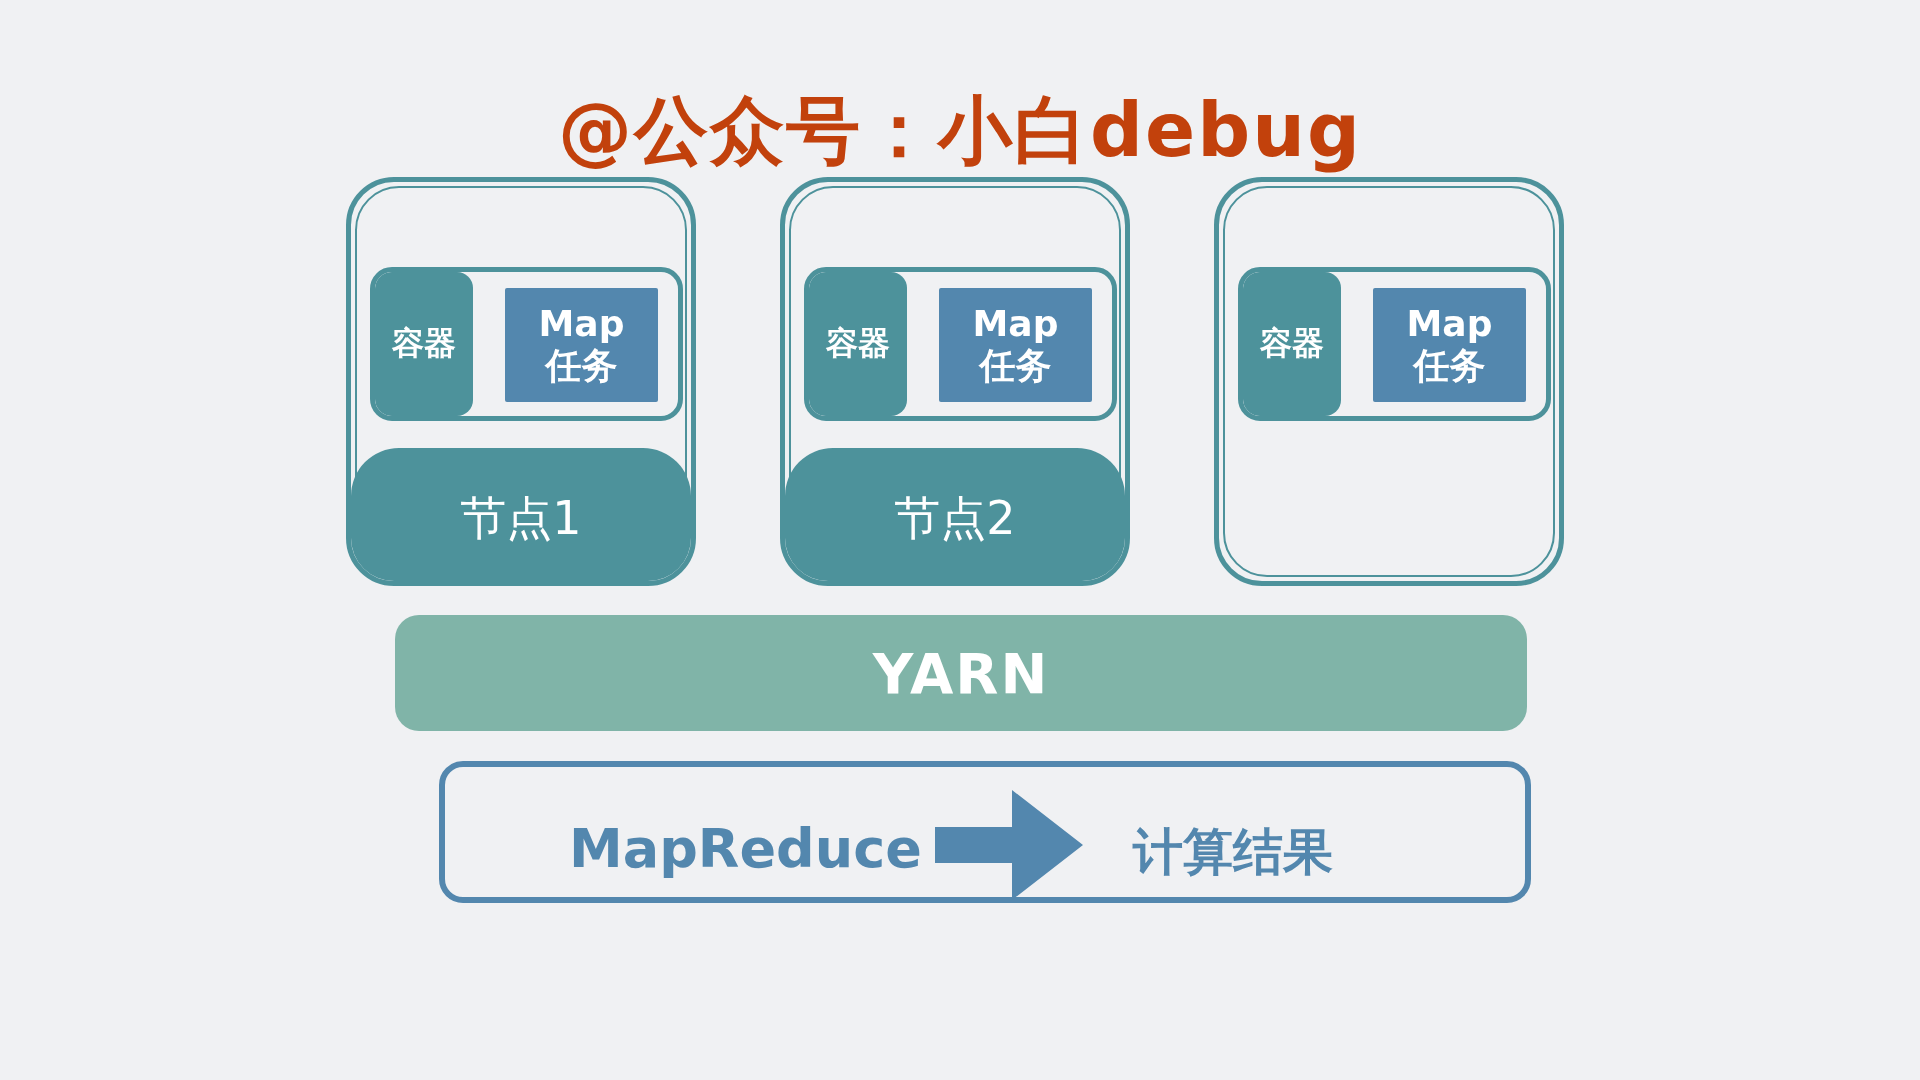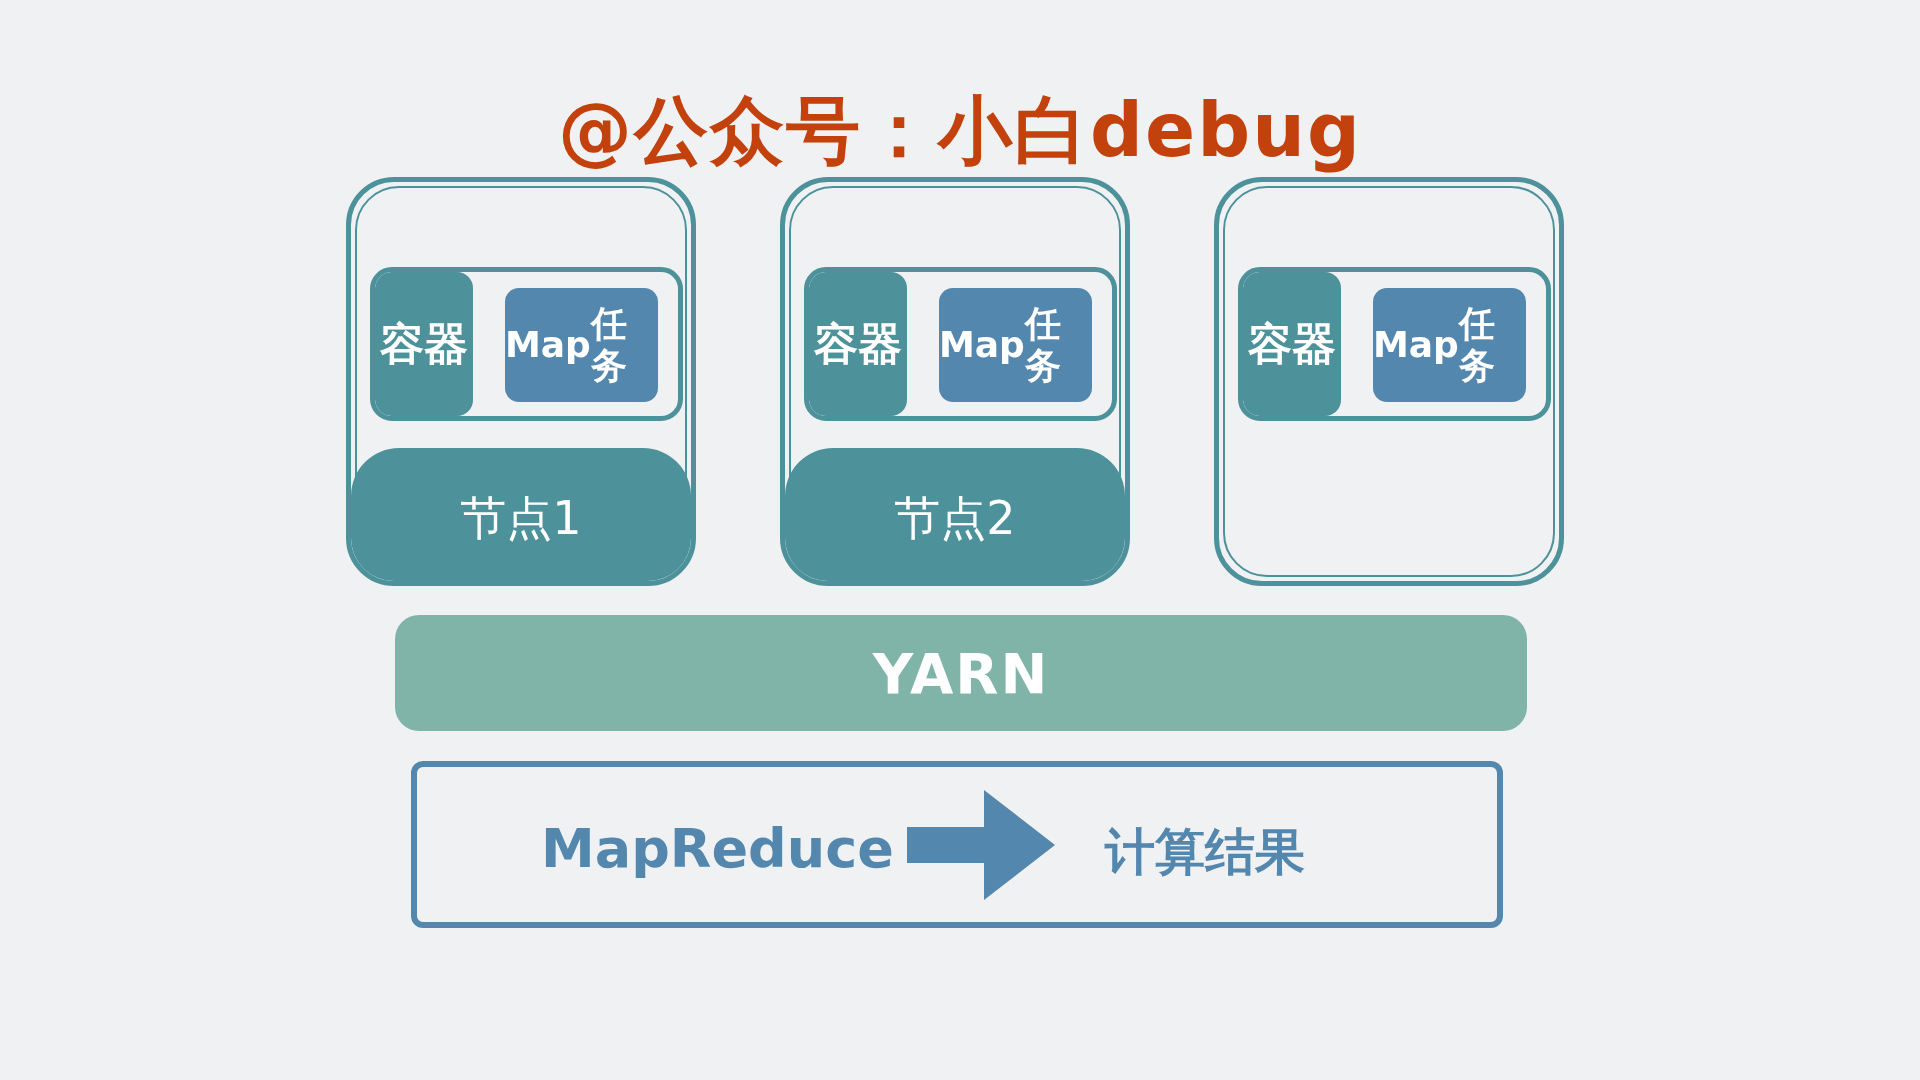--- a/index.html
+++ b/index.html
@@ -20,44 +20,44 @@
     position:absolute; left:4px; top:4px; right:4px; bottom:4px;
     border:2px solid #4d929b; border-radius:44px; pointer-events:none;
   }
   .container {
     position:absolute; left:19px; top:85px; width:313px; height:154px;
     border:5px solid #4d929b; border-radius:22px; box-sizing:border-box; overflow:hidden;
   }
   .container-label {
     position:absolute; left:0; top:0; width:98px; height:100%;
     background:#4d929b; border-radius:16px 16px 16px 16px;
-    color:#ffffff; font-weight:bold; font-size:44px;
+    color:#ffffff; font-weight:bold; font-size:32px;
     display:flex; align-items:center; justify-content:center;
   }
   .task {
     position:absolute; left:130px; top:16px; width:153px; height:114px;
-    background:#5387ae; border-radius:14px; color:#fff; font-weight:bold;
-    display:flex; flex-direction:row; align-items:center; justify-content:center;
+    background:#5387ae; border-radius:2px; color:#fff; font-weight:bold;
+    display:flex; flex-direction:column; align-items:center; justify-content:center;
     font-size:36px; line-height:42px;
   }
   .node-footer {
     position:absolute; left:0; bottom:0; width:100%; height:133px;
     background:#4d929b; border-radius:48px 48px 0 0;
     color:#fff; font-size:46px; display:flex; align-items:center; justify-content:center;
     padding-top:8px; box-sizing:border-box;
   }
   .yarn {
     position:absolute; left:395px; top:615px; width:1132px; height:116px;
     background:#80b4a8; border-radius:24px;
     color:#fff; font-weight:bold; font-size:56px;
     display:flex; align-items:center; justify-content:center; letter-spacing:2px;
   }
   .mr-box {
-    position:absolute; left:411px; top:761px; width:1092px; height:167px;
-    border:6px solid #5387ae; border-radius:12px; box-sizing:border-box;
+    position:absolute; left:439px; top:761px; width:1092px; height:142px;
+    border:6px solid #5387ae; border-radius:24px; box-sizing:border-box;
   }
   .mr-label {
     position:absolute; left:124px; top:50px; font-size:54px; font-weight:bold; color:#5387ae;
   }
   .arrow { position:absolute; left:490px; top:23px; width:150px; height:110px; }
   .result-label {
     position:absolute; left:688px; top:52px; font-size:50px; font-weight:bold; color:#5387ae;text-align:center;
   }
 </style>
 </head>

